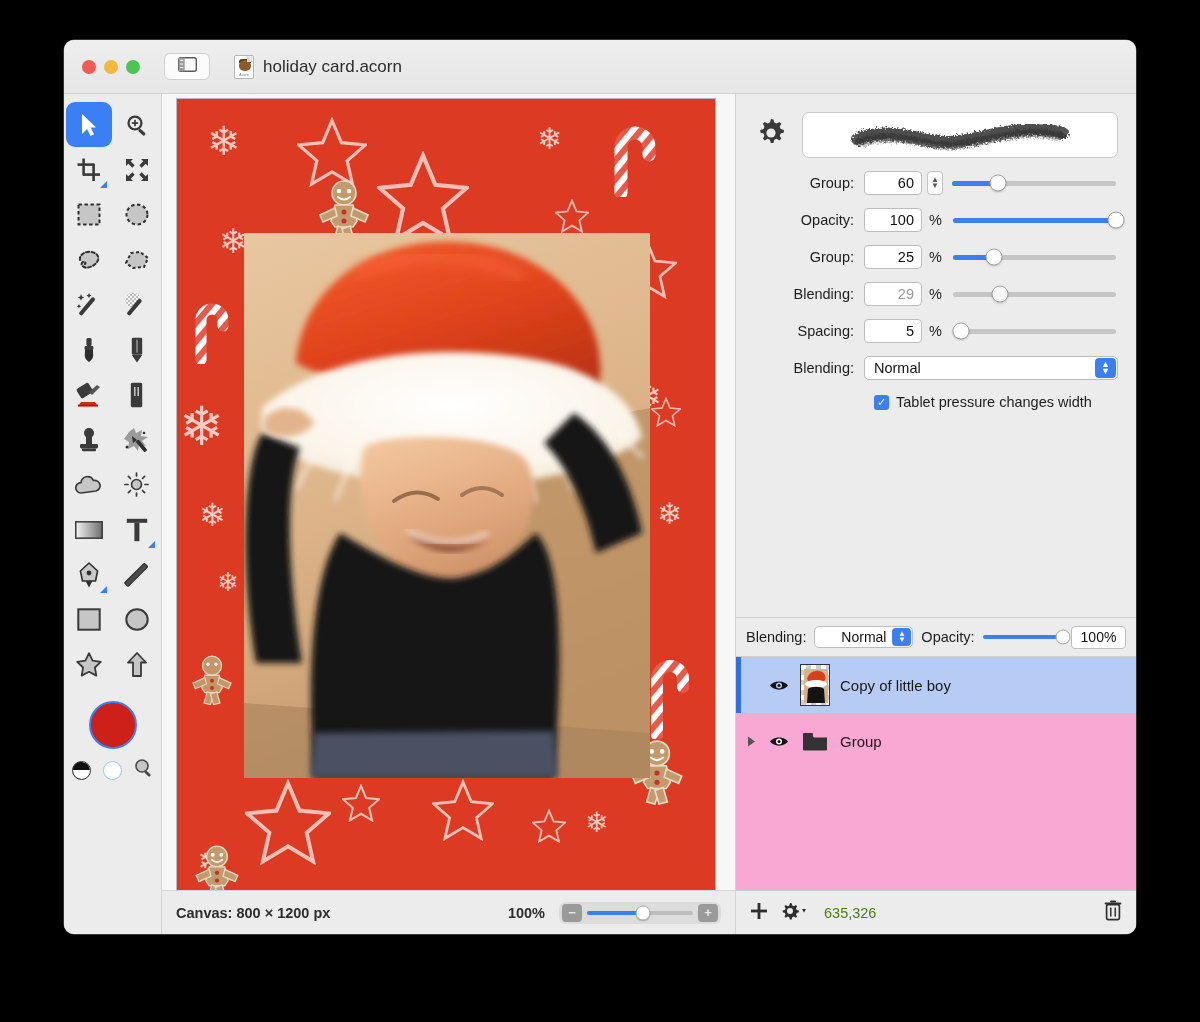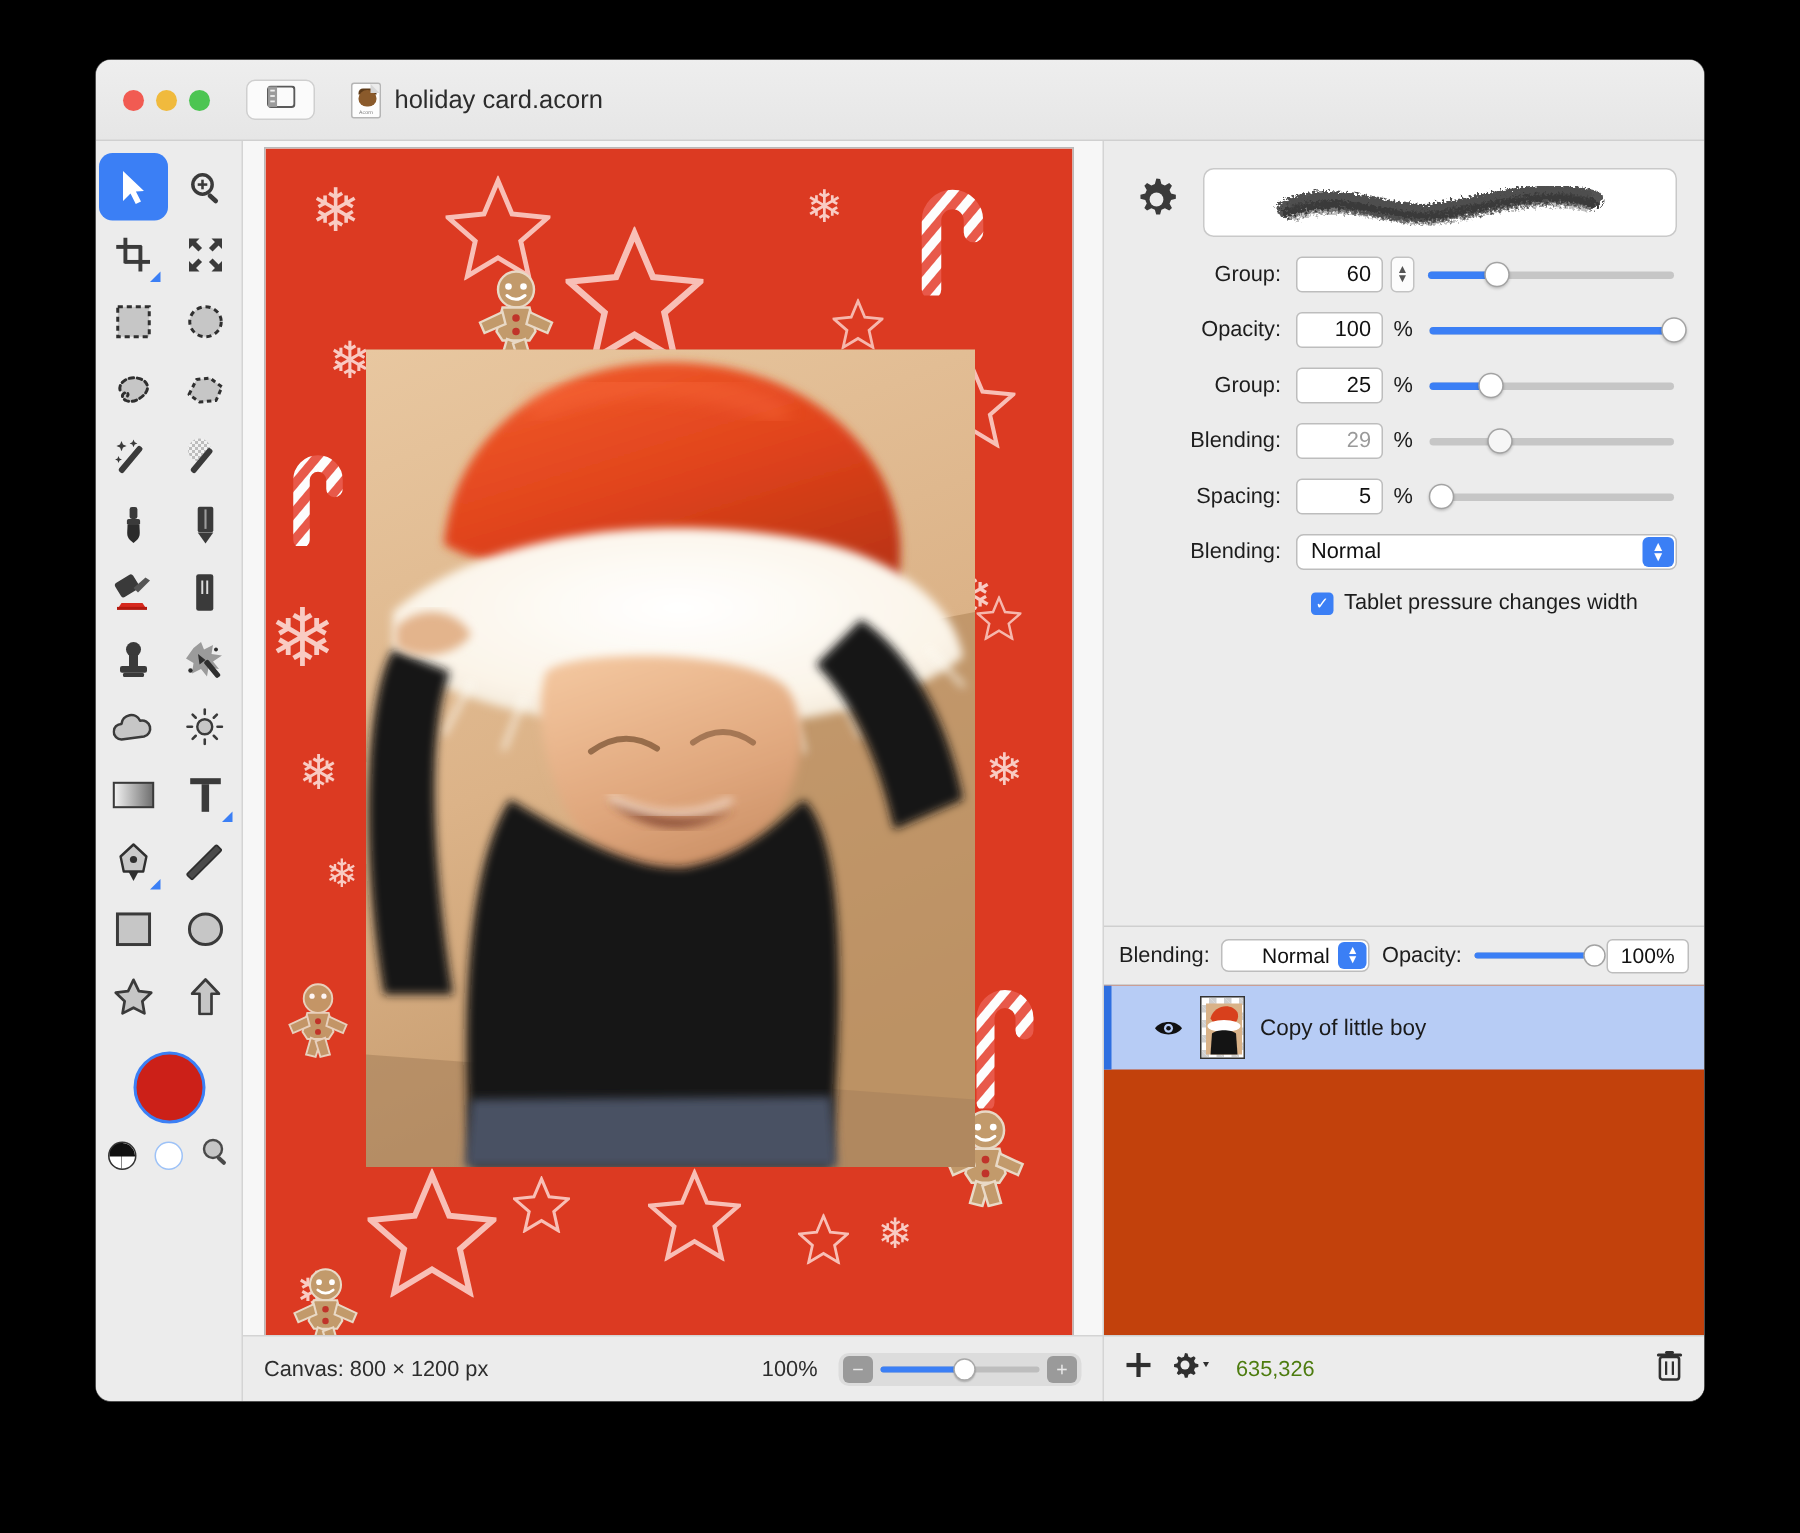--- a/index.html
+++ b/index.html
@@ -154,20 +154,21 @@
     overflow: hidden;
     background: #d9b288;
   }
 
   
   #statusbar {
     height: 44px; flex: 0 0 44px;
     background: #ececec; border-top: 1px solid #d4d4d4;
     display: flex; align-items: center; padding: 0 14px;
     border-right: 1px solid #d4d4d4;
+    font-weight: bold;
   }
   #canvas-size { font-size: 14.5px; color: #2d2d2d; }
   #zoom-level { font-size: 14.5px; color: #2d2d2d; margin-left: auto; margin-right: 14px; }
   #zoom-slider-wrap {
     display: flex; align-items: center; gap: 0;
     background: #dcdcdc; border-radius: 7px; height: 22px; padding: 0 3px;
   }
   .zbtn {
     width: 20px; height: 18px; border-radius: 4px; background: #9a9a9a;
     display: flex; align-items: center; justify-content: center;
@@ -262,21 +263,21 @@
   #layer-op-slider { width: 88px; height: 4px; background: #c6c6c6; border-radius: 2px; position: relative; }
   #layer-op-slider .fill { position: absolute; left:0; top:0; bottom:0; background:#3b7ff5; border-radius:2px; }
   #layer-op-slider .knob {
     position: absolute; top: 50%; width: 15px; height: 15px; border-radius: 50%;
     background: #fff; border: 1px solid #a3a3a3; transform: translate(-50%,-50%);
   }
   #layer-op-val {
     width: 60px; height: 23px; background: #fff; border: 1px solid #bdbdbd;
     border-radius: 4px; font-size: 14px; color: #111; text-align: center; line-height: 21px;
   }
-  #layers-list { flex: 1; background: #c2410c; overflow: hidden; }
+  #layers-list { flex: 1; background: #f9a8d4; overflow: hidden; }
   .layer-row {
     height: 56px; display: flex; align-items: center; padding-left: 8px;
     position: relative; gap: 10px;
   }
   .layer-row.sel { background: #b7ccf5; }
   .layer-row.sel:before {
     content:""; position:absolute; left:0; top:0; bottom:0; width:5px; background:#2f6fe0;
   }
   .disclose { width: 14px; display: flex; align-items: center; justify-content: center; }
   .eye { width: 22px; display: flex; align-items: center; justify-content: center; }
@@ -987,20 +988,41 @@
             <svg width="30" height="42" viewBox="0 0 30 42" style="position:absolute;left:0;top:0">
               <rect x="3" y="4" width="24" height="34" fill="#d9b288"></rect>
               <path d="M6 14 C8 5 20 3 24 10 C25 13 24 16 22 17 L8 17 Z" fill="#d8401c"></path>
               <ellipse cx="15" cy="19" rx="11" ry="4" fill="#fff"></ellipse>
               <path d="M7 24 C10 21 20 21 23 24 L24 38 L6 38 Z" fill="#141414"></path>
             </svg>
           </span>
           <span class="layer-name">Copy of little boy</span>
         </div>
 
+        <div class="layer-row">
+          <span class="disclose">
+            <svg width="9" height="11" viewBox="0 0 9 11">
+                <path d="M1 0.5 L8 5.5 L1 10.5 Z" fill="#555"></path>
+              </svg>
+          </span>
+          <span class="eye">
+            <svg width="20" height="13" viewBox="0 0 20 13">
+              <path d="M1 6.5 C5 1 15 1 19 6.5 C15 12 5 12 1 6.5 Z" fill="#111"></path>
+              <circle cx="10" cy="6.5" r="3" fill="#fbfbfb"></circle>
+                <circle cx="10" cy="6.5" r="1.5" fill="#111"></circle>
+            </svg>
+          </span>
+          <span style="width:30px;display:flex;align-items:center;justify-content:center;">
+            <svg width="26" height="20" viewBox="0 0 26 20">
+              <path d="M1 4 h9 l2 2.6 h13 v12 a1 1 0 0 1 -1 1 H2 a1 1 0 0 1 -1 -1 Z" fill="#333"></path>
+              <rect x="1" y="2" width="10" height="3" rx="1" fill="#333"></rect>
+            </svg>
+          </span>
+          <span class="layer-name">Group</span>
+        </div>
       </div>
 
       <div id="layers-foot">
         <span>
           <svg width="18" height="18" viewBox="0 0 18 18">
             <rect x="7.6" y="1" width="2.8" height="16" fill="#2f2f2f"></rect>
               <rect x="1" y="7.6" width="16" height="2.8" fill="#2f2f2f"></rect>
           </svg>
         </span>
         <span>

